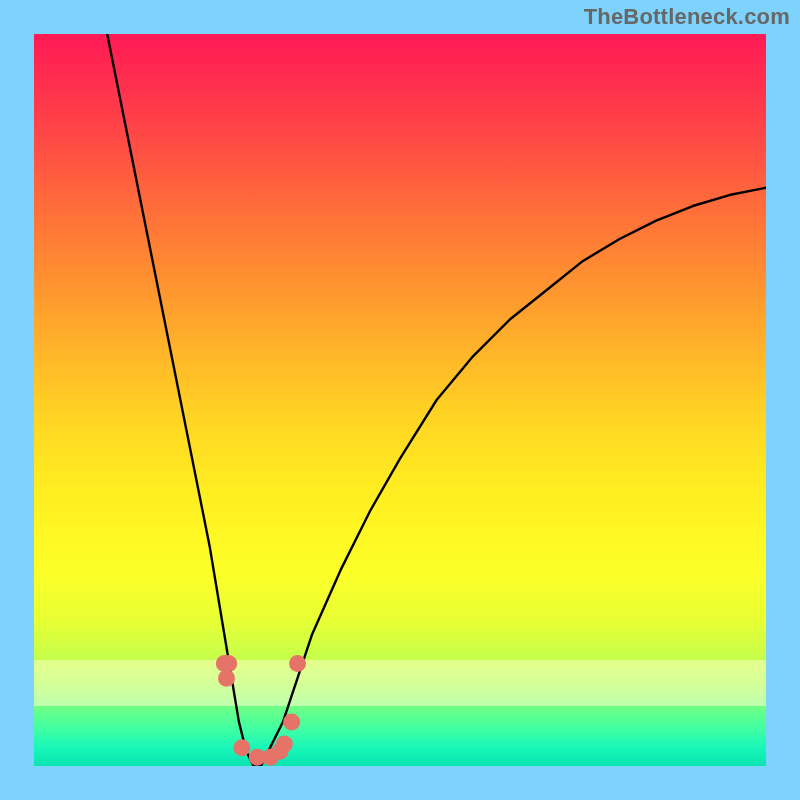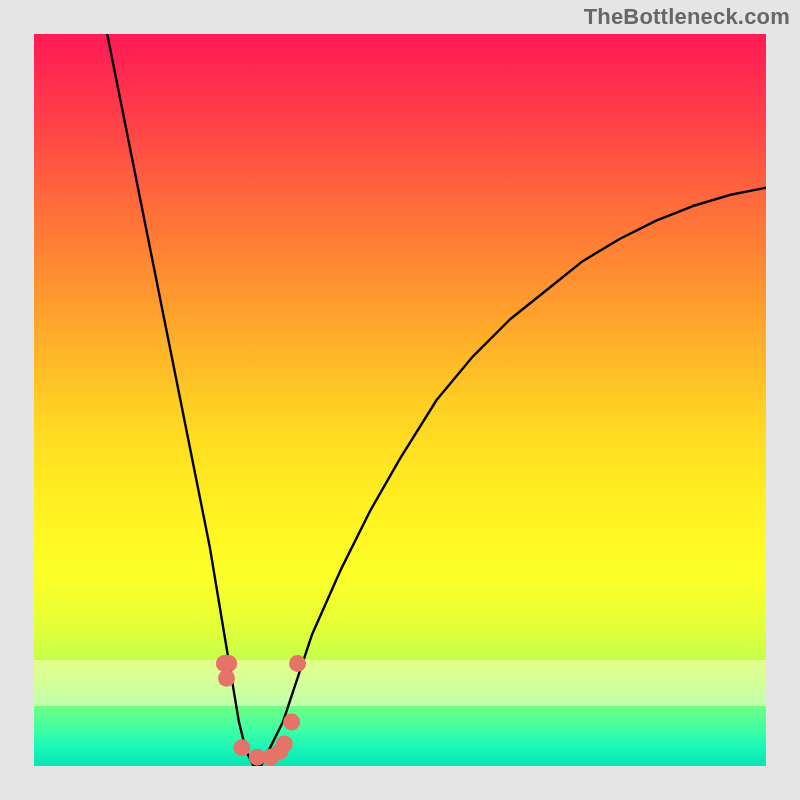--- a/index.html
+++ b/index.html
@@ -8,21 +8,21 @@
     width: 800px;
     height: 800px;
     background: #000;
     overflow: hidden;
     font-family: Arial, Helvetica, sans-serif;
   }
   .outer {
     position: relative;
     width: 800px;
     height: 800px;
-    background: #e5e5e5;
+    background: #7dd3fc;
   }
   .watermark {
     position: absolute;
     top: 4px;
     right: 10px;
     color: #676767;
     font-size: 22px;
     font-weight: 600;
     letter-spacing: 0.2px;
     z-index: 30;

